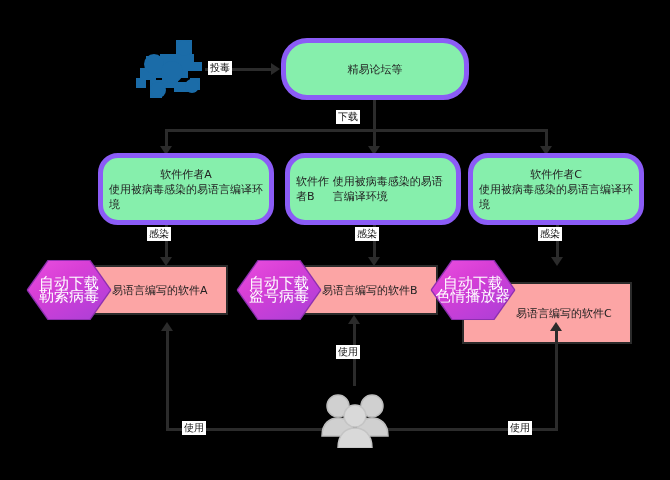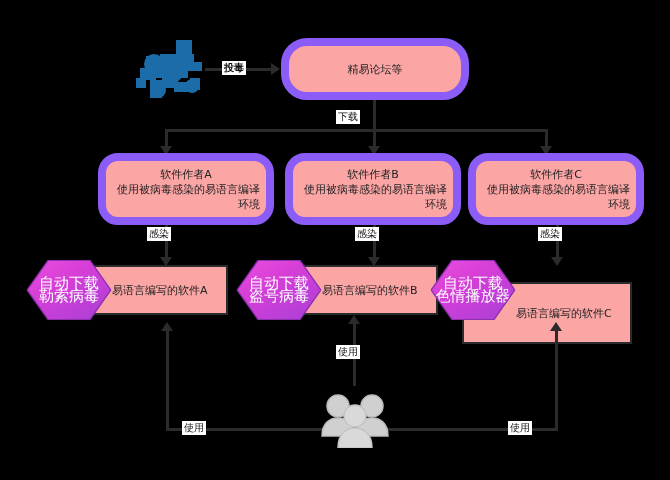--- a/index.html
+++ b/index.html
@@ -28,26 +28,26 @@
     font-size:10px;
     line-height:12px;
     padding:1px 2px;
     white-space:nowrap;
     letter-spacing:0px;
   }
 
   
   .rbox{
     position:absolute;
-    background:#fca5a5;
-    border:8px solid #8b5cf6;
+    background:#86efac;
+    border:5px solid #8b5cf6;
     border-radius:26px;
     box-sizing:border-box;
     display:flex;align-items:center;justify-content:center;
-    text-align:right;
+    text-align:left;
     color:#222222;
     font-size:11px;
     line-height:15px;
     padding:2px 6px;
   }
   .rbox-sm{border-radius:20px;}
 
   .sw-group{position:absolute;}
   .sw-rect{
     position:absolute;
@@ -110,21 +110,21 @@
         <circle cx="22" cy="26" r="10"></circle>
         <circle cx="40" cy="34" r="11"></circle>
         <circle cx="26" cy="52" r="8"></circle>
         <circle cx="60" cy="48" r="7"></circle>
       </g>
     </svg>
   </div>
 
   <div class="line-h" style="left:205px;top:68px;width:68px;"></div>
   <div class="arrow-r" style="left:271px;top:63px;"></div>
-  <div class="edge-label" style="left:222px;top:61px;font-weight:bold;">投毒</div>
+  <div class="edge-label" style="left:208px;top:61px;">投毒</div>
 
   <div class="rbox" style="left:281px;top:38px;width:188px;height:62px;">
     <span>精易论坛等</span>
   </div>
 
   <div class="line-v" style="left:373px;top:100px;height:30px;"></div>
   <div class="edge-label" style="left:336px;top:110px;">下载</div>
 
   <div class="line-h" style="left:165px;top:129px;width:380px;"></div>
 
@@ -135,21 +135,21 @@
   <div class="arrow-d" style="left:368px;top:146px;"></div>
 
   <div class="line-v" style="left:545px;top:129px;height:22px;"></div>
   <div class="arrow-d" style="left:540px;top:146px;"></div>
 
   <div class="rbox rbox-sm" style="left:78px;top:153px;width:176px;height:72px;flex-direction:column;margin-left:20px;">
     <span>软件作者A</span>
     <span>使用被病毒感染的易语言编译环境</span>
   </div>
 
-  <div class="rbox rbox-sm" style="left:285px;top:153px;width:176px;height:72px;flex-direction:column;">
+  <div class="rbox rbox-sm" style="left:285px;top:153px;width:176px;height:72px;">
     <span>软件作者B</span>
     <span>使用被病毒感染的易语言编译环境</span>
   </div>
 
   <div class="rbox rbox-sm" style="left:468px;top:153px;width:176px;height:72px;flex-direction:column;">
     <span>软件作者C</span>
     <span>使用被病毒感染的易语言编译环境</span>
   </div>
 
   <div class="line-v" style="left:165px;top:225px;height:38px;"></div>

